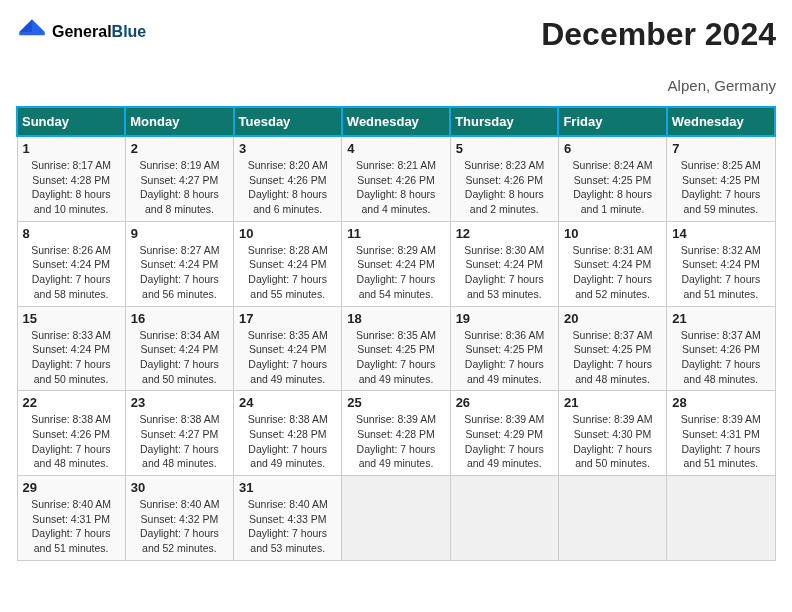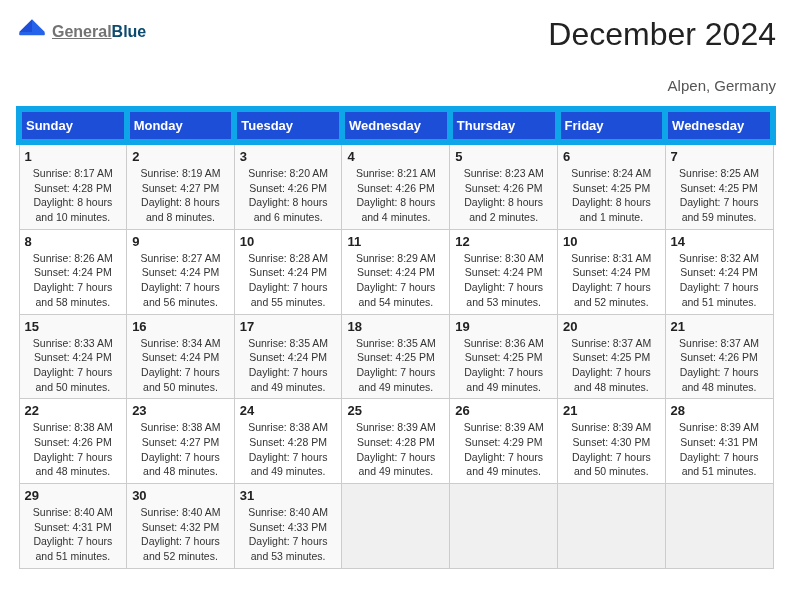--- a/index.html
+++ b/index.html
@@ -14,50 +14,50 @@
       display: flex;
       justify-content: space-between;
       align-items: flex-start;
       margin-bottom: 12px;
     }
     .logo {
       display: flex;
       align-items: center;
       gap: 4px;
     }
-    .logo-general { color: #737373; text-decoration: underline; }
+    .logo-general { color: #000000; }
     .logo-blue { color: #0c4a6e; }
     .logo-icon {
       width: 32px;
       height: 32px;
     }
     .title-block { text-align: right; }
     .month-title {
       font-size: 32px;
-      font-weight: normal;
+      font-weight: bold;
       color: #222;
     }
     .location {
       font-size: 15px;
       color: #555;
       margin-top: 24px;
     }
     .calendar {
       width: 100%;
       border-collapse: collapse;
       font-size: 11px;
     }
     .calendar thead th {
-      background-color: #1d4ed8;
+      background-color: #0f766e;
       color: #fff;
       padding: 6px 4px;
       text-align: left;
       font-size: 13px;
       font-weight: bold;
-      border: 6px solid #0ea5e9;
+      border: 2px solid #0ea5e9;
       margin-left: 8px;
     }
     .calendar tbody td {
       vertical-align: top;
       border: 1px solid #ccc;
       padding: 4px 5px;
       width: 108px;
       min-height: 80px;
       background: #fff;
     }

